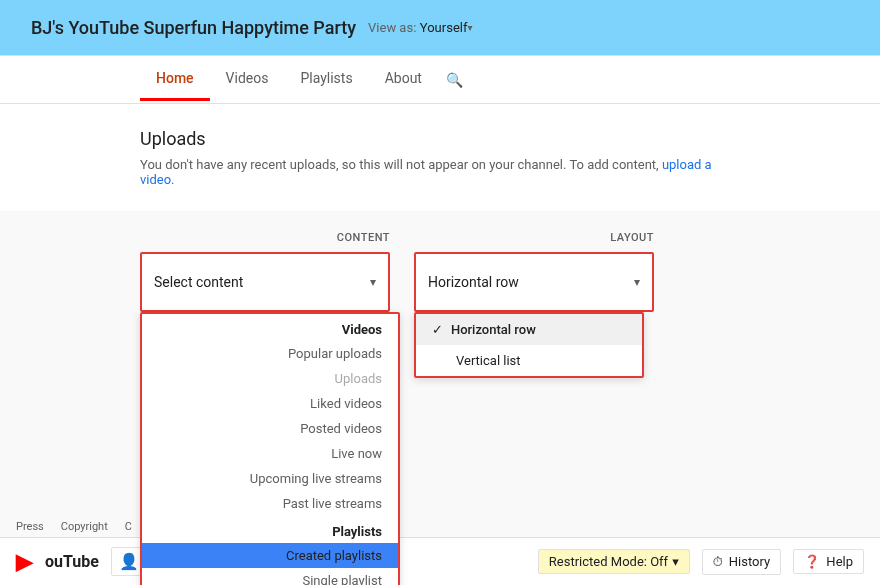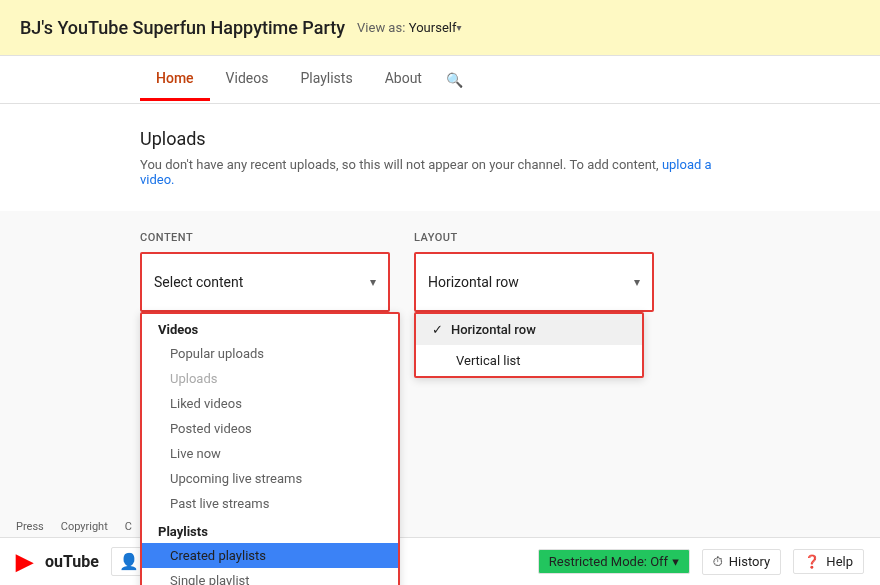--- a/index.html
+++ b/index.html
@@ -1,40 +1,40 @@
 <!DOCTYPE html>
 <html><head>
   <meta charset="utf-8">
   <style>
     * { box-sizing: border-box; margin: 0; padding: 0; }
     body { font-family: Roboto, Arial, sans-serif; font-size: 14px; color: #212121; background: #f9f9f9; }
 
     .page-wrapper { width: 880px; height: 585px; background: #f9f9f9; overflow: hidden; position: relative; }
 
     
-    .top-bar { background: #fef9c3; border-bottom: 1px solid #e0e0e0; padding: 0 20px; display: flex; align-items: center; height: 56px; }
+    .top-bar { background: #7dd3fc; border-bottom: 1px solid #e0e0e0; padding: 0 31px; display: flex; align-items: center; height: 56px; }
     .channel-title { font-size: 18px; font-weight: 500; color: #212121; margin-right: 12px; }
     .view-as { font-size: 13px; color: #606060; }
     .view-as-value { color: #212121; font-size: 13px; }
     .dropdown-arrow { font-size: 10px; color: #606060; }
 
     
     .nav-tabs { background: #fff; border-bottom: 1px solid #e0e0e0; display: flex; align-items: center; padding: 0 140px; height: 48px; gap: 0; }
     .nav-tab { padding: 12px 16px; font-size: 14px; color: #606060; cursor: pointer; border-bottom: 3px solid transparent; text-decoration: none; }
     .nav-tab.active { color: #c2410c; border-bottom: 3px solid #ff0000; font-weight: 500; }
     .search-icon-nav { padding: 12px 8px; cursor: pointer; color: #606060; }
 
     
     .main-content { padding: 24px 140px; background: #fff; }
     .uploads-title { font-size: 18px; font-weight: 400; color: #212121; margin-bottom: 8px; }
     .uploads-desc { font-size: 13px; color: #606060; }
     .uploads-desc a { color: #1a73e8; text-decoration: none; }
 
     
-    .section { padding: 20px 140px; background: #f9f9f9; }
+    .section { padding: 20px 140px; background: #f9f9f9; text-align: right; }
     .section-row { display: flex; gap: 24px; align-items: flex-start; }
 
     .content-col { position: relative; width: 250px; }
     .layout-col { position: relative; width: 240px; }
 
     .col-label { font-size: 11px; color: #606060; font-weight: 500; letter-spacing: 0.5px; margin-bottom: 8px; text-transform: uppercase; }
 
     
     .select-box { width: 100%; border: 2px solid #e53935; border-radius: 2px; background: #fff; padding: 20px 12px; font-size: 14px; color: #212121; display: flex; align-items: center; justify-content: space-between; cursor: pointer; }
     .select-arrow { color: #606060; font-size: 12px; }
@@ -50,21 +50,21 @@
     .layout-dropdown { position: absolute; top: 100%; left: 0; width: 230px; background: #fff; border: 2px solid #e53935; border-radius: 2px; z-index: 100; box-shadow: 0 2px 8px rgba(0,0,0,0.15); }
     .layout-item { font-size: 13px; color: #212121; padding: 8px 16px; cursor: pointer; display: flex; align-items: center; gap: 8px; }
     .layout-item.selected { background: #f0f0f0; font-weight: 500; }
     .check-mark { color: #212121; font-size: 13px; }
 
     
     .bottom-bar { position: absolute; bottom: 0; left: 0; right: 0; height: 48px; background: #fff; border-top: 1px solid #e0e0e0; display: flex; align-items: center; padding: 0 16px; gap: 12px; font-size: 13px; }
     .lang-btn { display: flex; align-items: center; gap: 4px; border: 1px solid #e0e0e0; border-radius: 2px; padding: 4px 8px; cursor: pointer; font-size: 13px; color: #212121; background: #fff; }
     .lang-icon { font-size: 16px; }
     .spacer { flex: 1; }
-    .restricted-btn { display: flex; align-items: center; gap: 4px; border: 1px solid #e0e0e0; border-radius: 2px; padding: 4px 10px; cursor: pointer; font-size: 13px; background: #22c55e; }
+    .restricted-btn { display: flex; align-items: center; gap: 4px; border: 1px solid #e0e0e0; border-radius: 2px; padding: 4px 10px; cursor: pointer; font-size: 13px; background: #fef9c3; }
     .history-btn { display: flex; align-items: center; gap: 6px; border: 1px solid #e0e0e0; border-radius: 2px; padding: 4px 10px; cursor: pointer; font-size: 13px; background: #fff; }
     .help-btn { display: flex; align-items: center; gap: 6px; border: 1px solid #e0e0e0; border-radius: 2px; padding: 4px 10px; cursor: pointer; font-size: 13px; background: #fff; }
 
     
     .footer-area { position: absolute; bottom: 48px; left: 0; right: 0; background: #f9f9f9; padding: 4px 16px; display: flex; gap: 17px; font-size: 11px; color: #606060; }
     .footer-area a { color: #606060; text-decoration: none; }
   </style>
 </head>
 <body>
 

